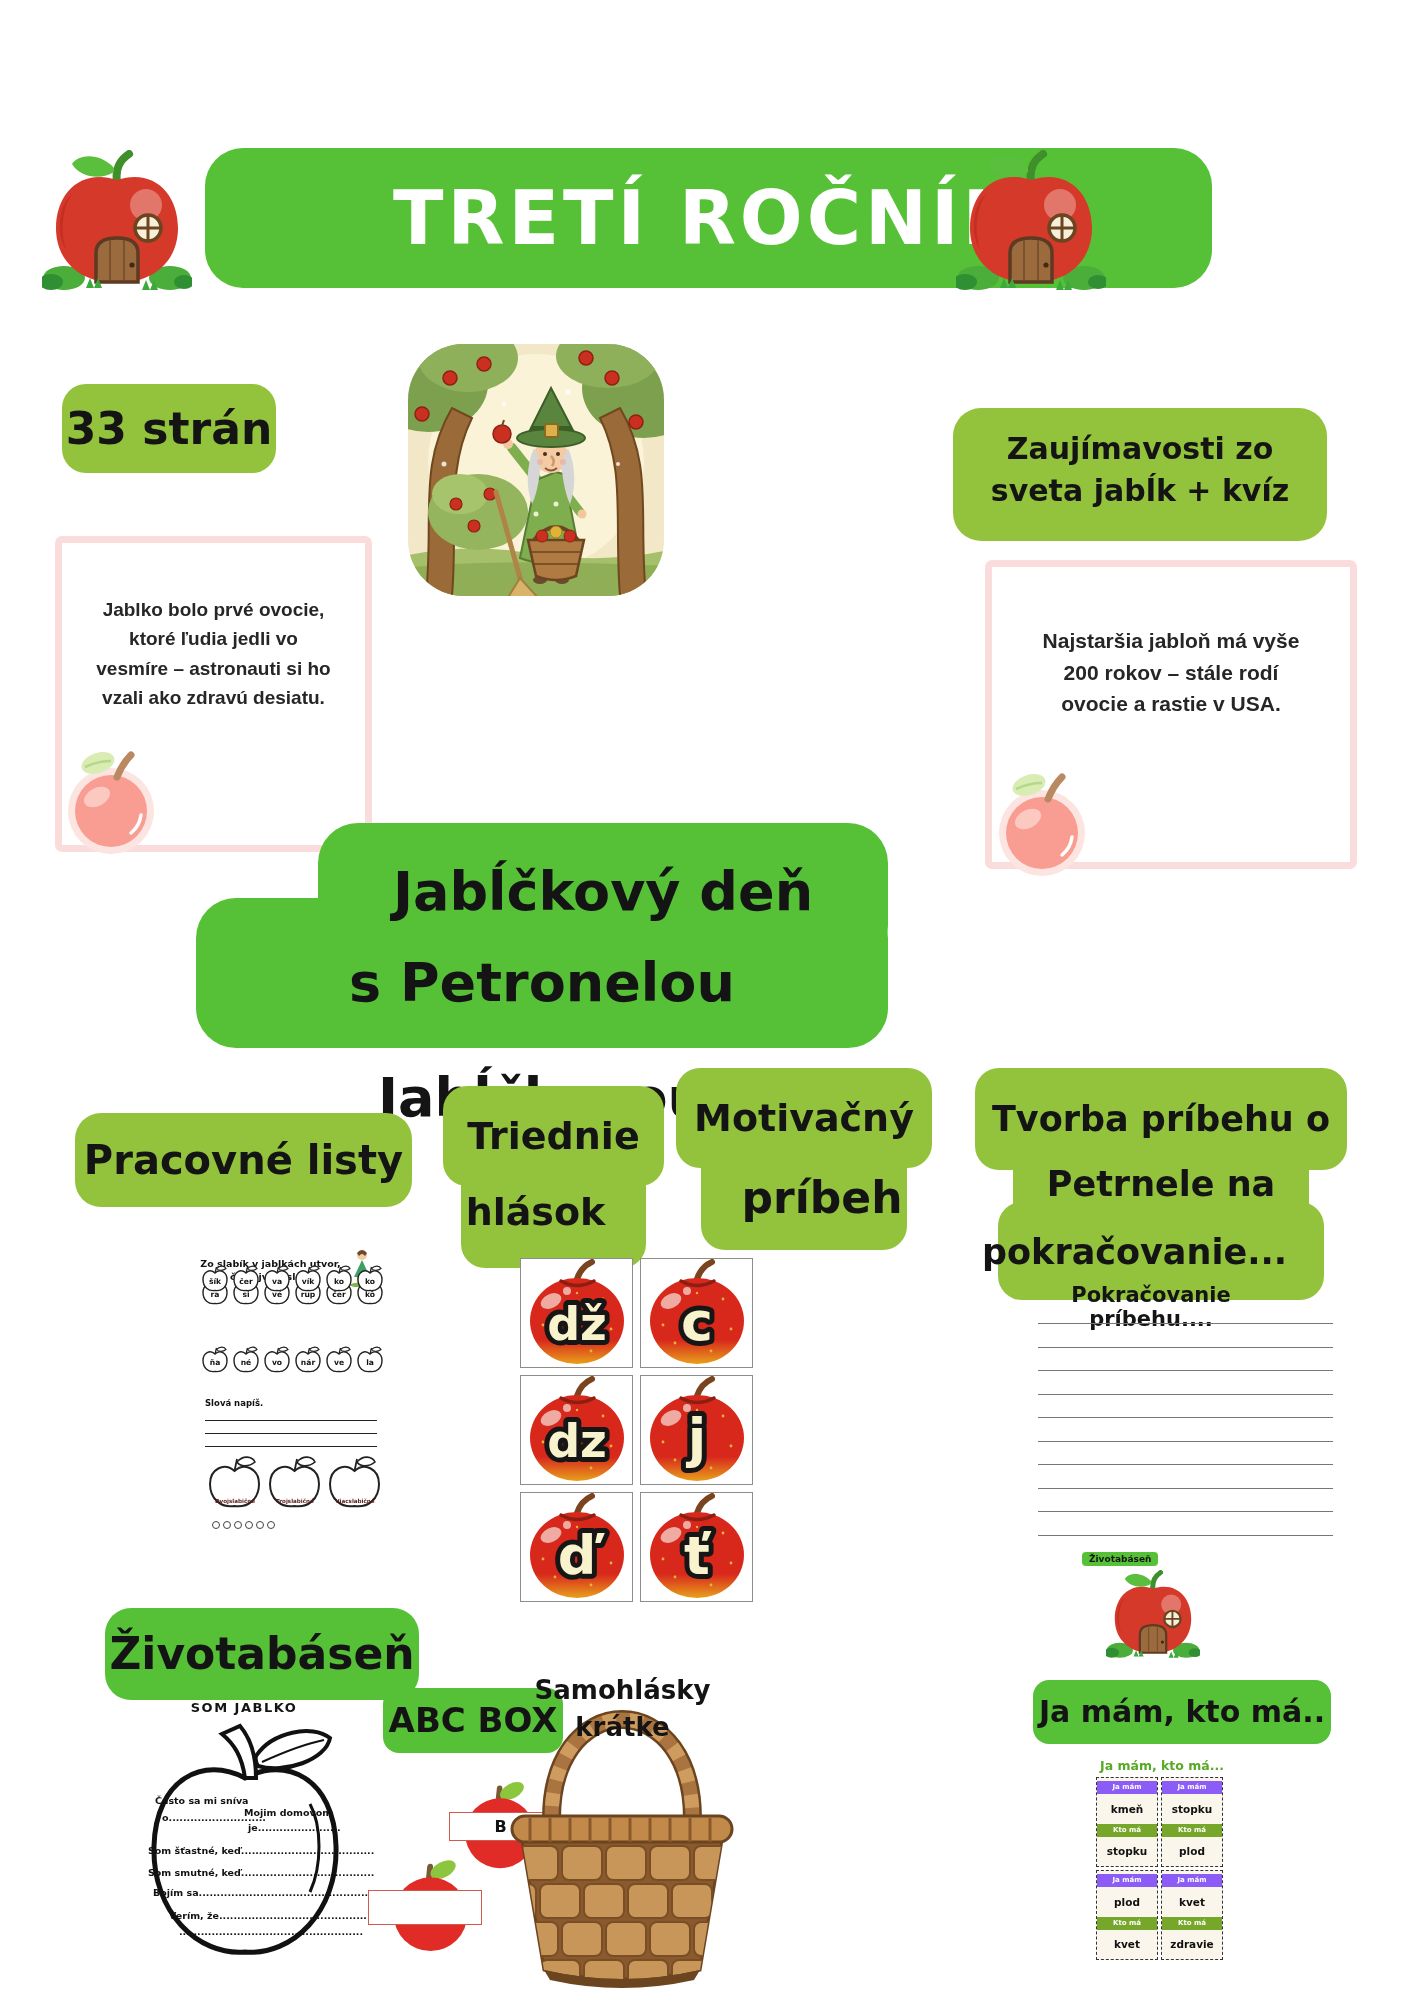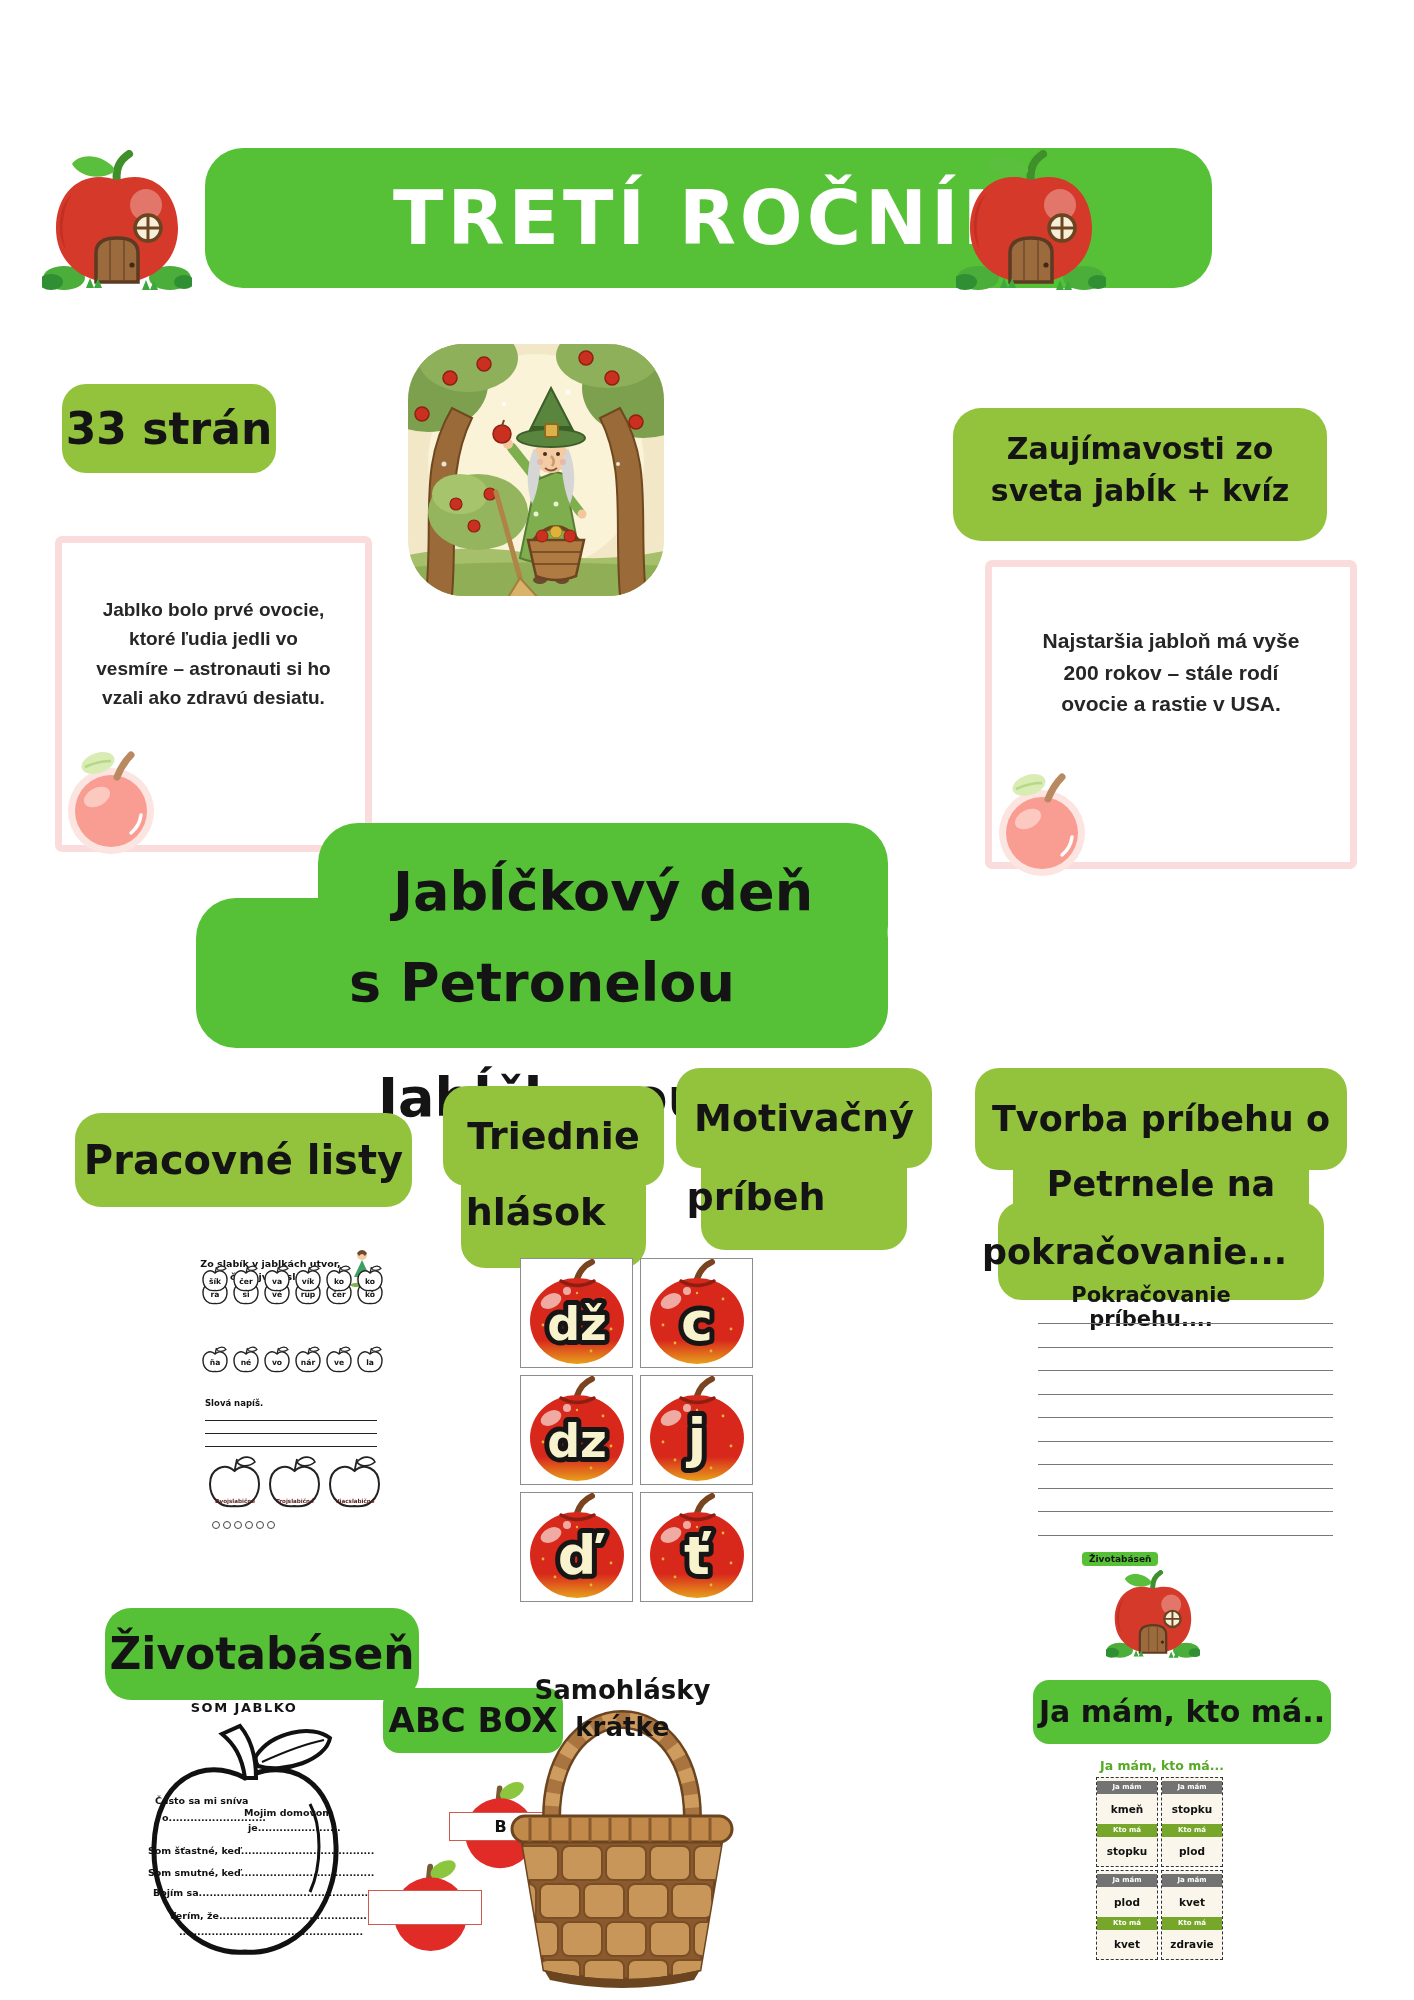--- a/index.html
+++ b/index.html
@@ -37,21 +37,21 @@
   
   .b-work{left:75px;top:1113px;width:337px;height:94px;border-radius:26px;}
   .t-work{left:75px;top:1113px;width:337px;line-height:94px;font-size:40px;}
   .b-sort1{left:443px;top:1086px;width:221px;height:100px;border-radius:24px;}
   .b-sort2{left:461px;top:1152px;width:185px;height:116px;border-radius:24px;}
   .t-sort1{left:443px;top:1086px;width:221px;line-height:100px;font-size:38px;}
   .t-sort2{left:461px;top:1162px;width:149px;line-height:100px;font-size:38px;}
   .b-story1{left:676px;top:1068px;width:256px;height:100px;border-radius:24px;}
   .b-story2{left:701px;top:1140px;width:206px;height:110px;border-radius:24px;}
   .t-story1{left:676px;top:1068px;width:256px;line-height:100px;font-size:38px;}
-  .t-story2{left:668px;top:1150px;width:176px;line-height:95px;font-size:38px;}
+  .t-story2{left:734px;top:1150px;width:176px;line-height:95px;font-size:44px;}
   .b-cre1{left:975px;top:1068px;width:372px;height:102px;border-radius:24px;}
   .b-cre2{left:1013px;top:1138px;width:296px;height:92px;border-radius:24px;}
   .b-cre3{left:998px;top:1202px;width:326px;height:98px;border-radius:24px;}
   .t-cre1{left:975px;top:1072px;width:372px;line-height:95px;font-size:35px;}
   .t-cre2{left:1013px;top:1140px;width:296px;line-height:88px;font-size:35px;}
   .t-cre3{left:982px;top:1206px;width:296px;line-height:92px;font-size:35px;}
   
   .ws-title{left:158px;top:1258px;width:225px;font-size:9.5px;line-height:1.35;color:#111;}
   .girl{left:349px;top:1247px;width:26px;height:40px;}
   .syl-row{position:absolute;left:200px;display:flex;gap:1px;}
@@ -93,21 +93,21 @@
   .basket-text{left:520px;top:1672px;width:205px;font-size:26px;line-height:37px;}
   
   .b-game{left:1033px;top:1680px;width:298px;height:64px;border-radius:16px;}
   .t-game{left:1033px;top:1680px;width:298px;line-height:64px;font-size:30px;}
   .game-title{left:1098px;top:1758px;width:128px;font-size:12.5px;color:#58aa25;}
   .game-grid{position:absolute;left:1096px;top:1777px;display:grid;
     grid-template-columns:62px 62px;grid-auto-rows:90px;gap:3px;}
   .gcard{background:#faf6ec;border:1.5px dashed #333;display:flex;flex-direction:column;padding-top:3px;}
   .ghead{height:13px;line-height:13px;font-size:7px;color:#fff;text-align:center;
     font-family:"DejaVu Sans",sans-serif;font-weight:bold;}
-  .ghead.teal{background:#737373;}
+  .ghead.teal{background:#8b5cf6;}
   .ghead.grn{background:#76a72b;}
   .gword{flex:1;display:flex;align-items:center;justify-content:center;font-size:10.5px;
     font-weight:bold;color:#111;font-family:"DejaVu Sans",sans-serif;}
 </style>
 </head>
 <body>
 
 <div class="page">
 
   <svg width="0" height="0" style="position:absolute">

